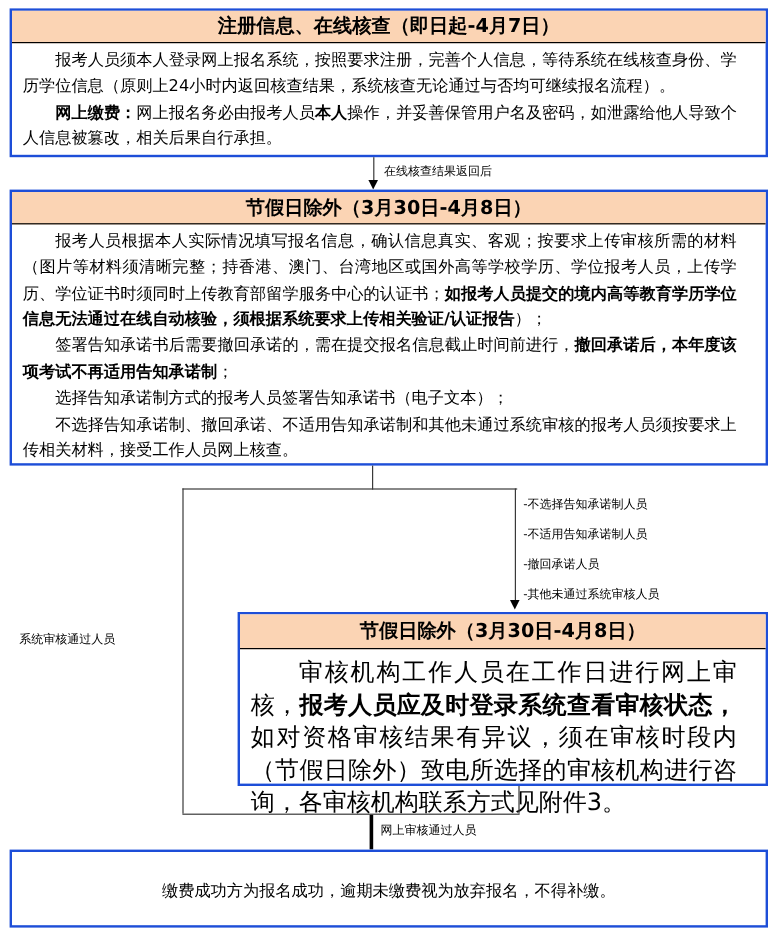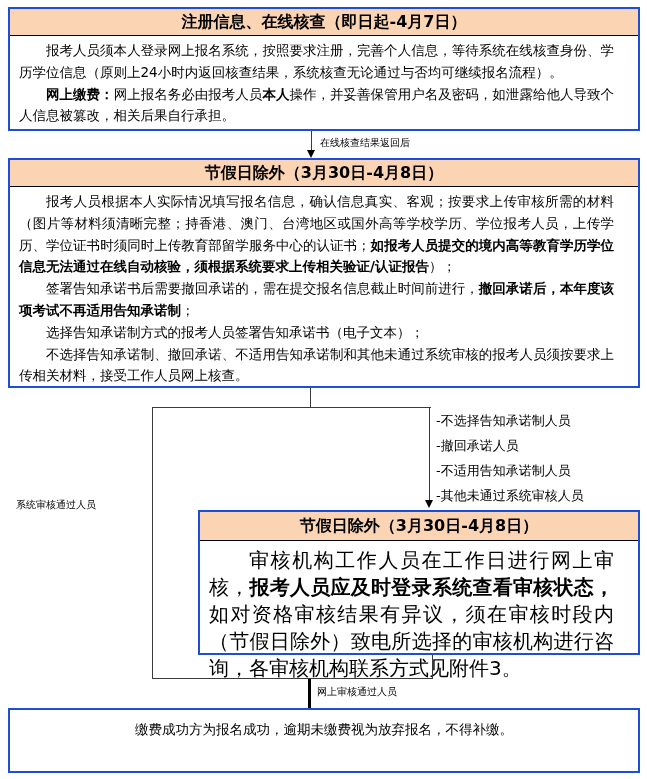--- a/index.html
+++ b/index.html
@@ -45,26 +45,26 @@
     border-left:4.5px solid transparent;
     border-right:4.5px solid transparent;
     border-top:8px solid #000;
   }
   .flow-label{
     position:absolute;
     font-size:10px;
     white-space:nowrap;
     background:transparent;
   }
-  .branch-labels{position:absolute;left:436px;top:408px;font-size:13px;}
+  .branch-labels{position:absolute;left:436px;top:408px;font-size:10px;}
   .branch-item{height:25px;line-height:25px;white-space:nowrap;}
   .body-review{font-size:20px;line-height:27px;padding-top:6px;}
   .body-pay{
     text-align:center;
-    padding:2px;
+    padding:16px;
     line-height:34px;
     font-size:13.5px;
   }
   .body-pay p{text-indent:0;}
 </style>
 </head>
 <body>
 
 <div class="canvas">
 
@@ -91,26 +91,26 @@
   </div>
 
   <div class="vline" style="left:310px;top:388px;height:20px;"></div>
   <div class="hline" style="left:152px;top:407px;width:279px;"></div>
   <div class="vline" style="left:152px;top:407px;height:271px;"></div>
   <div class="vline" style="left:429px;top:407px;height:94px;"></div>
   <div class="arrow-down" style="left:425px;top:500px;"></div>
 
   <div class="branch-labels">
     <div class="branch-item">-不选择告知承诺制人员</div>
+    <div class="branch-item">-不适用告知承诺制人员</div>
     <div class="branch-item">-撤回承诺人员</div>
-    <div class="branch-item">-不适用告知承诺制人员</div>
     <div class="branch-item">-其他未通过系统审核人员</div>
   </div>
 
-  <div class="flow-label" style="left:16px;top:498px;text-align:center;">系统审核通过人员</div>
+  <div class="flow-label" style="left:16px;top:526px;text-align:center;">系统审核通过人员</div>
 
   <div class="flowbox" style="left:198px;top:510px;width:442px;height:145px;">
     <div class="box-header tall">节假日除外（3月30日-4月8日）</div>
     <div class="box-body body-review">
       <p><span>审核机构工作人员在工作日进行网上审核，</span><span class="bd">报考人员应及时登录系统查看审核状态，</span><span>如对资格审核结果有异议，须在审核时段内（节假日除外）致电所选择的审核机构进行咨询，各审核机构联系方式见附件3。</span></p>
     </div>
   </div>
 
   <div class="vline" style="left:432px;top:655px;height:23px;"></div>
   <div class="hline" style="left:152px;top:678px;width:281px;"></div>

